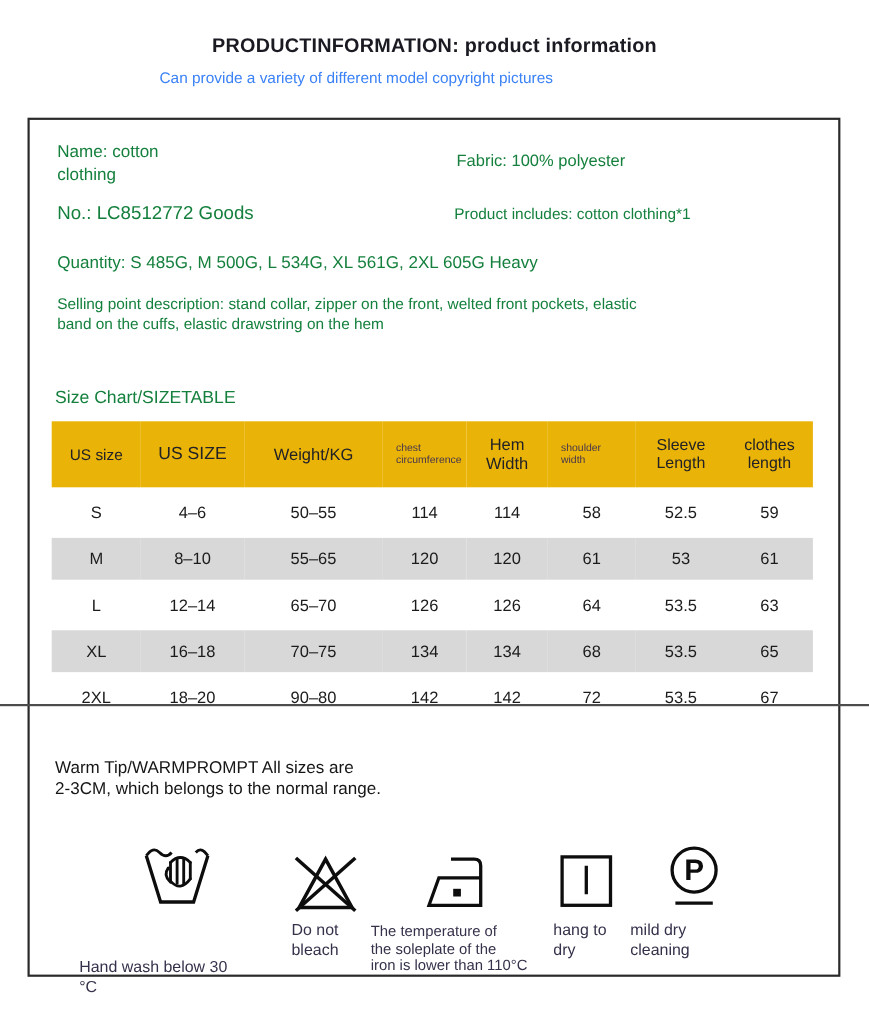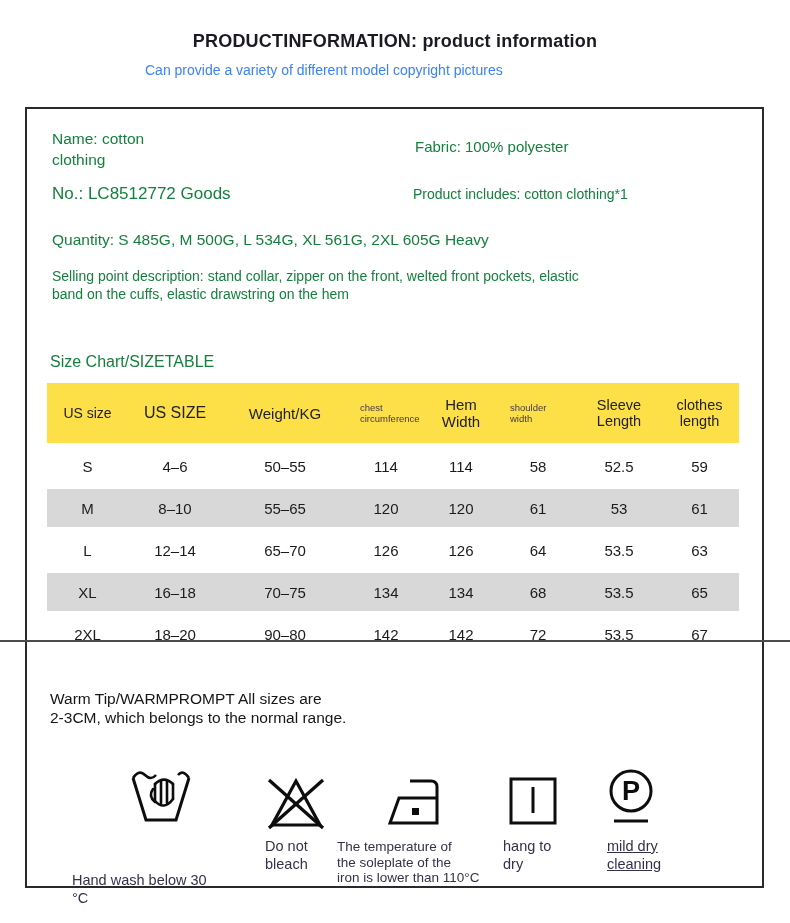--- a/index.html
+++ b/index.html
@@ -21,21 +21,21 @@
   .f-fabric   { left:415px; top:138px; font-size:15px; }
   .f-itemno   { left:52px;  top:184px; font-size:17px; }
   .f-includes { left:413px; top:186px; font-size:14px; }
   .f-quantity { left:52px;  top:231px; font-size:15.5px; }
   .f-selling  { left:52px;  top:267px; font-size:14px; line-height:18px; }
   .f-sizehead { left:50px;  top:339px; font-size:16px;margin-top:14px; }
   .f-warmtip  { left:50px;  top:689px; font-size:15.5px; line-height:19px; color:#161616; }
 
   .size-table { position:absolute; left:47px; top:379px; width:692px;
                 border-collapse:separate; border-spacing:0 4px; table-layout:fixed; }
-  .size-table th { background:#fde047; font-weight:400; height:38px; text-align:center;
+  .size-table th { background:#eab308; font-weight:400; height:38px; text-align:center;
                    padding:13px; color:#222226; }
   .size-table td { height:38px; text-align:center; font-size:15px; color:#1b1b1b; padding:0; }
   .size-table tbody tr.band td { background:#d8d8d8; }
   th.c1 { font-size:14px; }
   th.c2 { font-size:16px; }
   th.c3, th.c5 { font-size:15px; }
   th.c4, th.c6 { font-size:9.5px; color:#46364e; text-align:left; padding-left:12px; line-height:1.18; }
   th.c7, th.c8 { font-size:14.5px; line-height:16px; }
 
   .care-icon { position:absolute; }
@@ -44,21 +44,21 @@
   .i-iron   { left:386px; top:776px; }
   .i-hang   { left:508px; top:776px; }
   .i-dry    { left:606px; top:768px; }
   .care-icon svg { display:block; }
 
   .care-label { position:absolute; font-size:14.5px; line-height:17.5px; color:#37304a; white-space:nowrap; }
   .l-wash   { left:72px;  top:872px; }
   .l-bleach { left:265px; top:838px; }
   .l-iron   { left:337px; top:839px; font-size:13.5px; line-height:15.5px; }
   .l-hang   { left:503px; top:838px; }
-  .l-dry    { left:607px; top:838px;text-decoration:underline; }
+  .l-dry    { left:573px; top:838px; }
 </style>
 </head>
 <body>
 
 <div class="page">
 
   <div class="title">PRODUCTINFORMATION: product information</div>
 
   <div class="subtitle">
     <div>Can provide a variety of different model copyright pictures</div>

